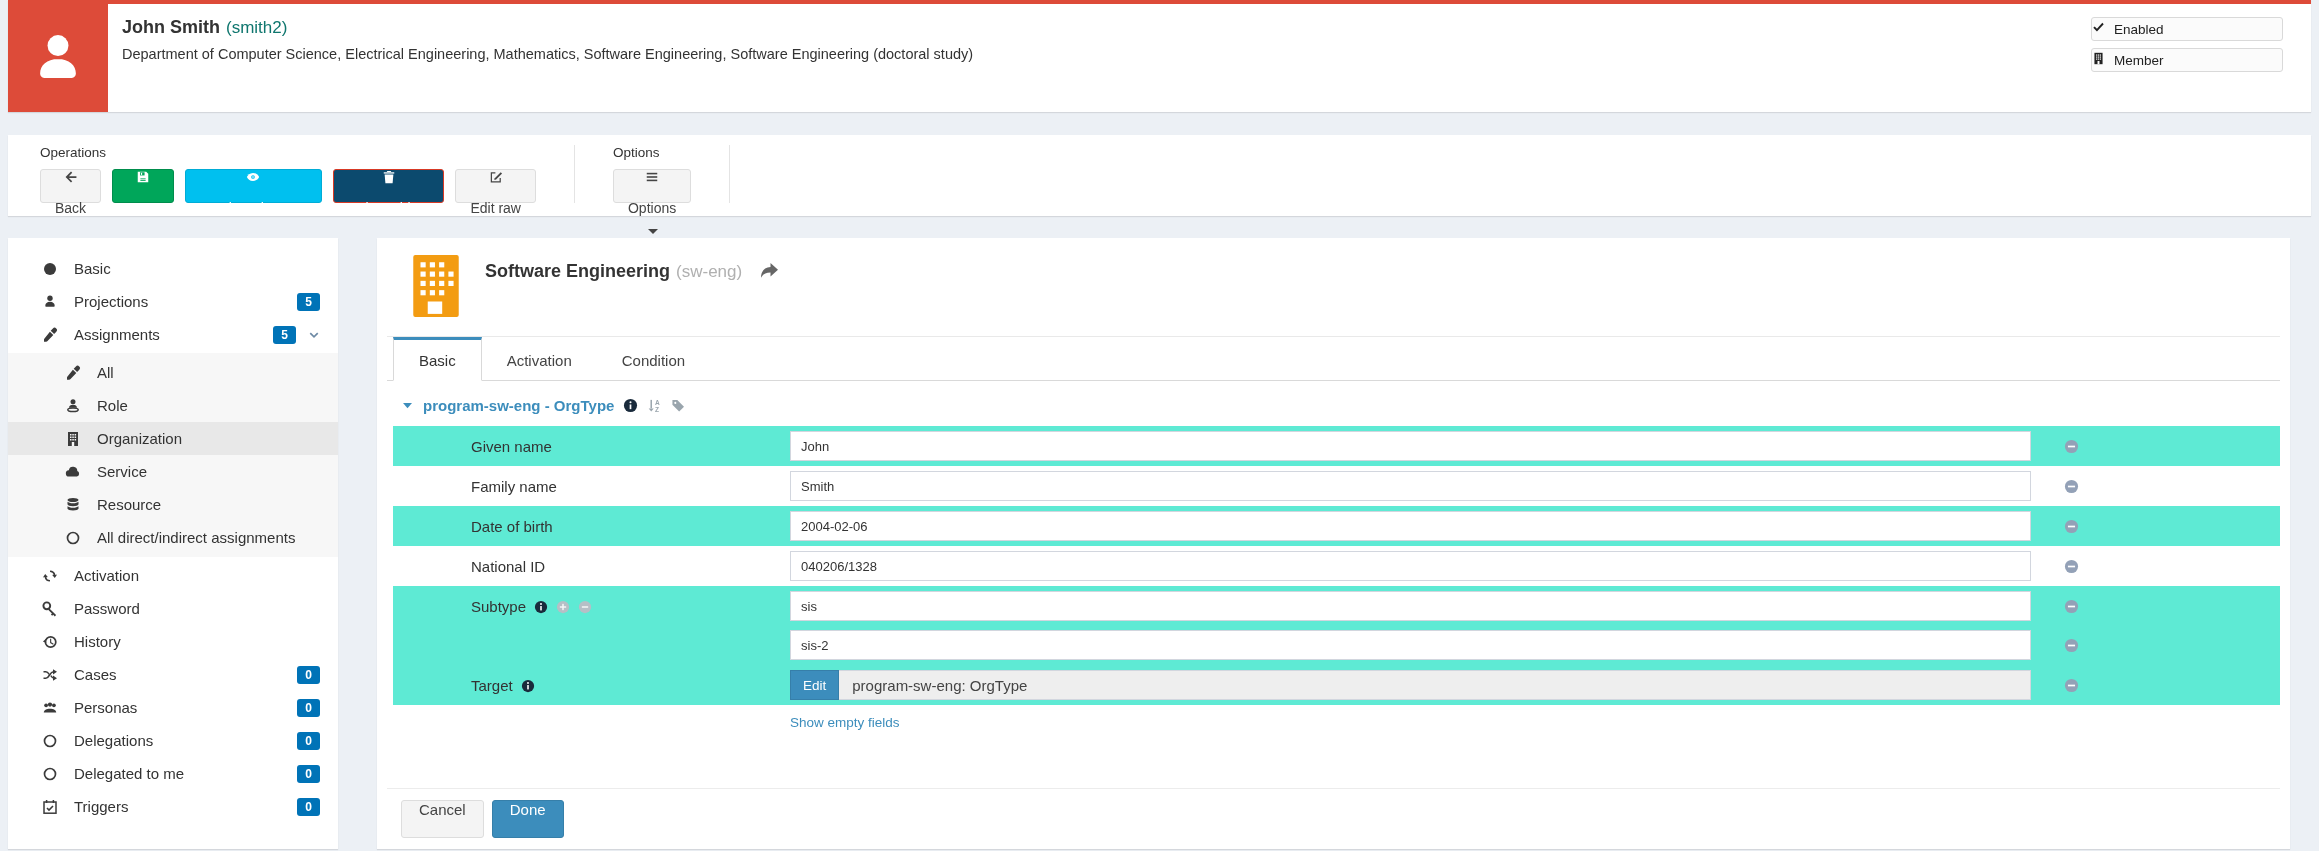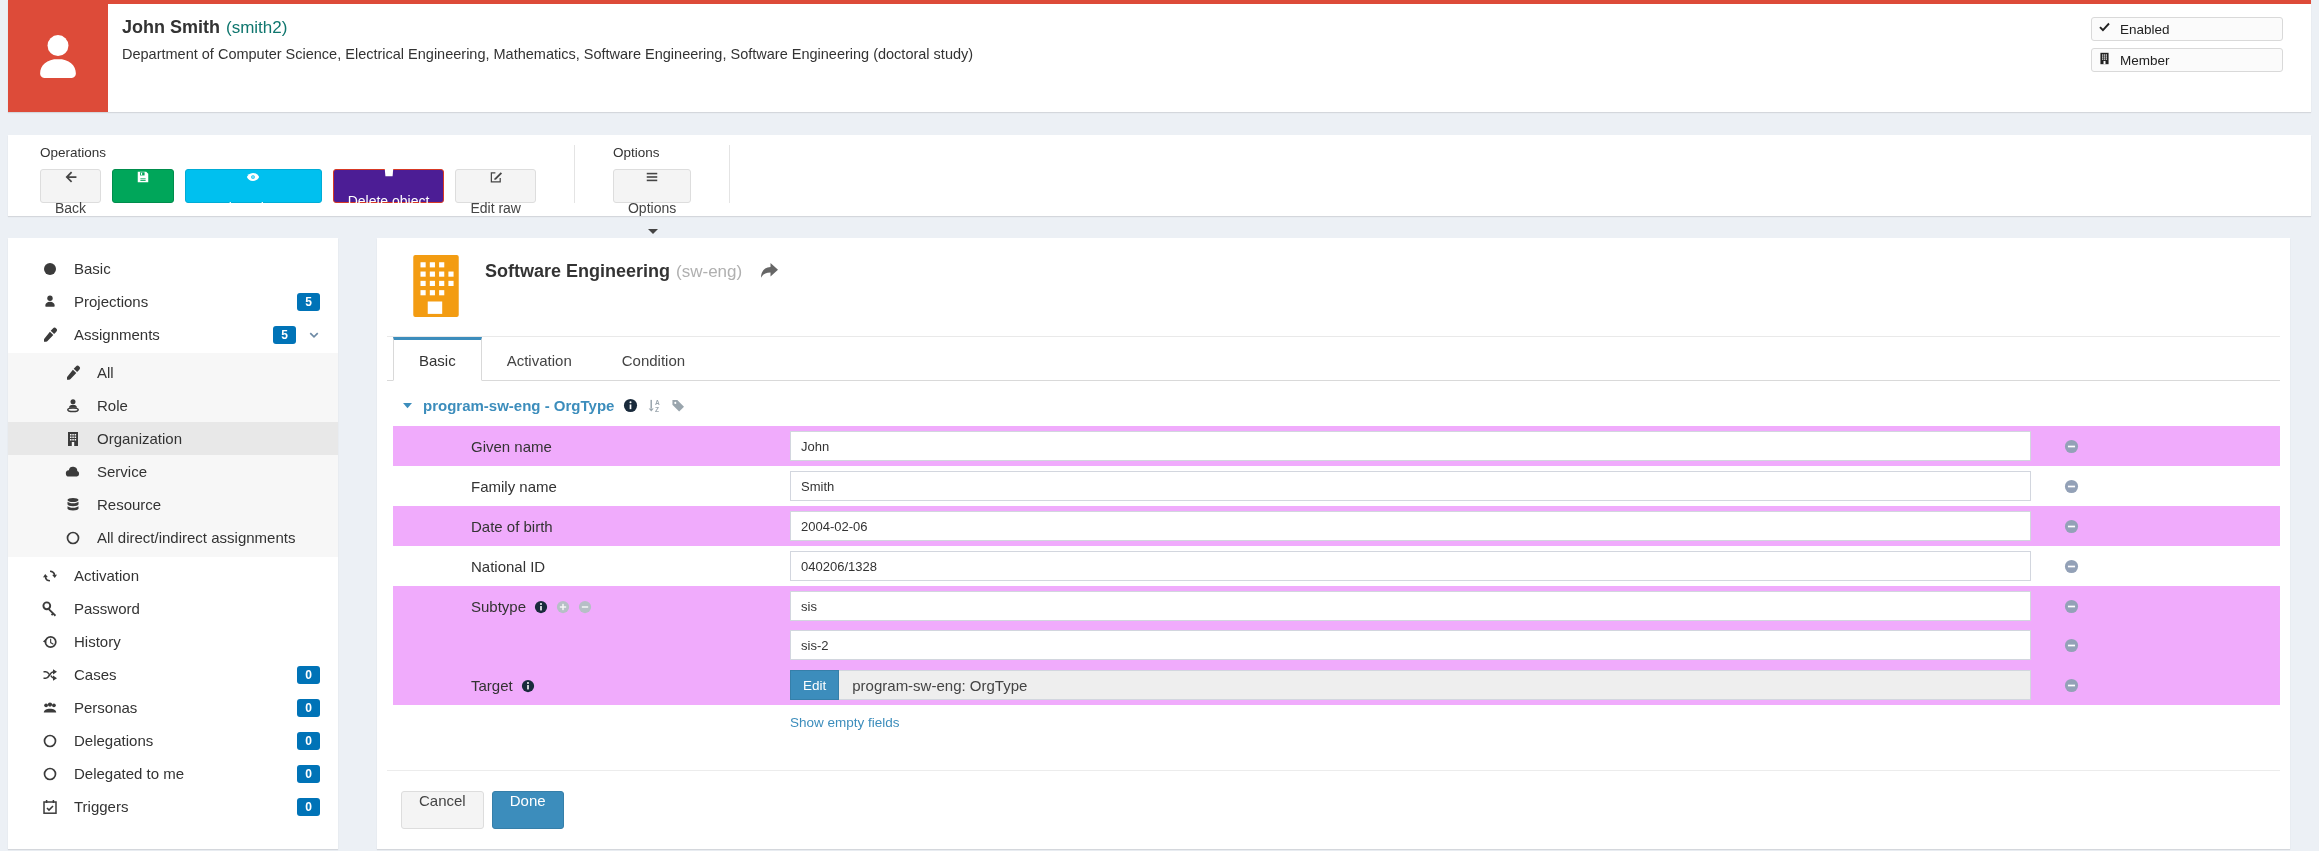--- a/index.html
+++ b/index.html
@@ -13,34 +13,34 @@
 
   
   .header-card { margin:0 8px; border-top:4px solid #dd4b39; height:112px; display:flex; }
   .avatar { width:100px; background:#dd4b39; color:#fff; display:flex; align-items:center; justify-content:center; flex:none; }
   .avatar svg { width:54px; height:54px; }
   .header-text { flex:1; padding:13px 0 0 14px; min-width:0; }
   .header-name { font-size:18px; font-weight:bold; }
   .header-username { font-size:17px; font-weight:normal; color:#0f766e; margin-left:6px; }
   .header-sub { margin-top:8px; font-size:14.5px; }
   .header-badges { padding:13px 28px 0 0; display:flex; flex-direction:column; gap:7px; align-items:flex-end; flex:none; }
-  .hbadge { width:192px; background:#fbfbfb; border:1px solid #d9d9d9; border-radius:3px; padding:3px 6px; font-size:13.5px; display:flex; align-items:center; gap:9px; color:#222; }
+  .hbadge { width:192px; background:#fbfbfb; border:1px solid #d9d9d9; border-radius:3px; padding:3px 0; font-size:13.5px; display:flex; align-items:center; gap:9px; color:#222; }
   .hbadge svg { width:13px; height:13px; flex:none; }
 
   
   .ops-card { margin:23px 8px 0; padding:10px 0 13px 32px; display:flex; align-items:stretch; }
   .ops-group { display:flex; flex-direction:column; gap:9px; }
   .ops-label { font-size:13.5px; }
   .ops-buttons { display:flex; gap:11px; }
   .btn { height:34px; padding:0 14px; border-radius:3px; border:1px solid #ddd; background:#f4f4f4;
          color:#444; font-size:14px; font-family:inherit; display:inline-flex; align-items:center; gap:13px; cursor:pointer; white-space:nowrap;flex-direction:column; }
   .btn svg { width:14px; height:14px; flex:none; }
   .btn-green { background:#00a65a; border-color:#008d4c; color:#fff; }
   .btn-cyan  { background:#00c0ef; border-color:#00acd6; color:#fff; }
-  .btn-red   { background:#4c1d95; border-color:#d73925; color:#fff;justify-content:center; }
+  .btn-red   { background:#0c4a6e; border-color:#d73925; color:#fff; }
   .btn-blue  { background:#3c8dbc; border-color:#367fa9; color:#fff; }
   .caret-dn { width:0; height:0; border-left:5px solid transparent; border-right:5px solid transparent; border-top:5px solid currentColor; display:inline-block; margin-left:2px; }
   .vdiv { width:1px; background:#e4e4e4; margin:0 38px; }
 
   
   .main { display:flex; margin:22px 29px 6px 8px; gap:19px; height:611px; }
 
   
   .sidebar { width:330px; flex:none; padding:14px 0 12px; }
   .side-item { height:33px; display:flex; align-items:center; padding:0 18px 0 32px; cursor:pointer; }
@@ -71,36 +71,36 @@
   .tab-panel { flex:1; padding:16px 0 0 6px; min-height:0; }
   .section-head { display:flex; align-items:center; gap:9px; padding-left:8px; color:#3c8dbc; font-weight:bold; font-size:15px; }
   .section-caret { display:flex; color:#3c8dbc; cursor:pointer; }
   .section-caret svg { width:13px; height:13px; }
   .ihead { display:flex; cursor:pointer; }
   .icon-dark { color:#1a2b3c; } .icon-gray { color:#9aa5ad; }
   .ihead svg { width:15px; height:15px; }
 
   .form { margin-top:12px; }
   .form-row { display:flex; align-items:flex-start; }
-  .form-row.stripe { background:#f0abfc; }
+  .form-row.stripe { background:#5eead4; }
   .row-label { width:397px; flex:none; padding:12px 10px 0 78px; font-size:15px; display:flex; align-items:center; gap:8px; }
   .row-label .ihead svg { width:14px; height:14px; }
   .icon-lite { color:#b6bfc6; }
   .row-values { width:1321px; flex:none; display:flex; flex-direction:column; gap:9px; padding:5px 0; }
   .value-line { display:flex; align-items:center; }
   .fld { height:30px; flex:1; border:1px solid #d2d6de; padding:0 10px; font-size:13px; color:#333; font-family:inherit; background:#fff; border-radius:0; }
   .minus-cell { width:80px; flex:none; display:flex; justify-content:center; color:#93a1b7; cursor:pointer; }
   .minus-cell svg { width:15px; height:15px; }
   .input-group { flex:1; display:flex; }
   .edit-btn { height:30px; padding:0 12px; background:#3c8dbc; border:1px solid #367fa9; color:#fff; font-size:13.5px; font-family:inherit; cursor:pointer; }
   .target-field { flex:1; height:30px; background:#eee; border:1px solid #d2d6de; border-left:none; display:flex; align-items:center; padding:0 13px; font-size:15px; color:#444; }
   .show-empty { padding:10px 0 10px 397px; font-size:13.5px; }
   .show-empty a { color:#3c8dbc; text-decoration:none; cursor:pointer; }
 
-  .content-footer { flex:none; border-top:1px solid #ececec; padding:20px 14px; display:flex; gap:8px; }
+  .content-footer { flex:none; border-top:1px solid #ececec; padding:11px 14px; display:flex; gap:8px; }
   .btn-lg { height:38px; padding:0 17px; font-size:15px; }
 </style>
 </head>
 <body>
 
 <div class="card header-card">
   <div class="avatar">
     <span>
       <svg viewBox="0 0 16 16" fill="currentColor" width="54" height="54">
           <circle cx="8" cy="4.6" r="3.1"></circle>

